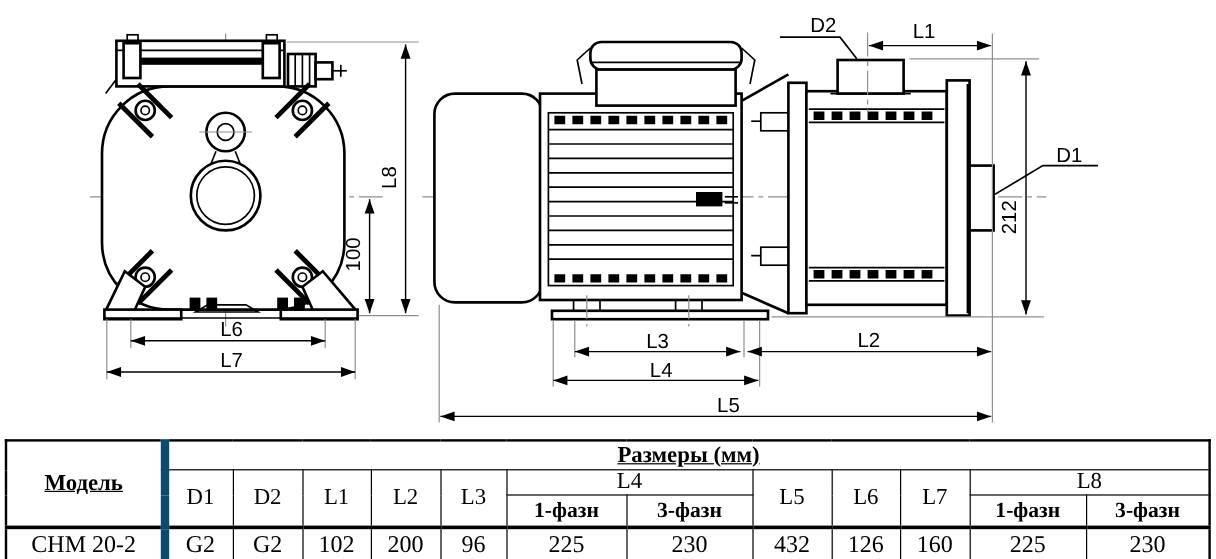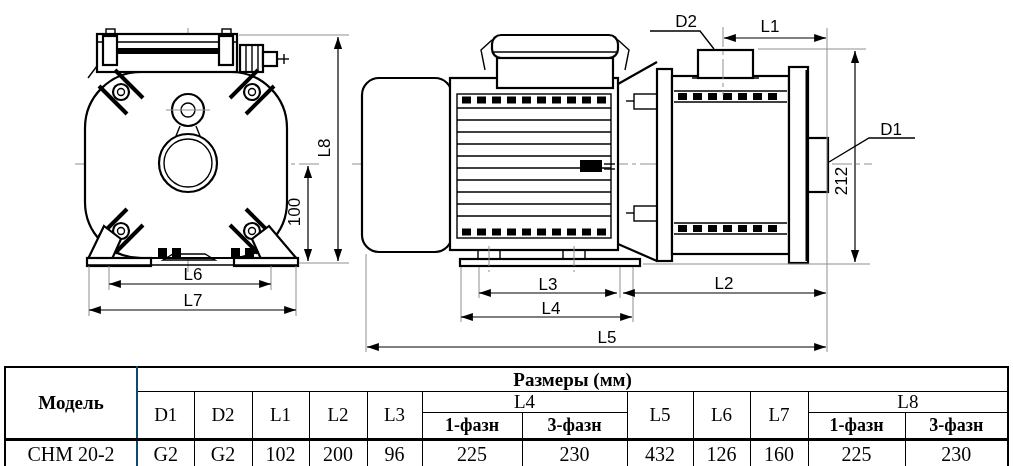--- a/index.html
+++ b/index.html
@@ -18,22 +18,22 @@
   .band{fill:none;stroke:#000;stroke-width:7;stroke-dasharray:9 6;}
   .clamp{stroke:#000;stroke-width:4;stroke-linecap:butt;}
   text.dl{font-family:"Liberation Sans",sans-serif;font-size:17px;fill:#000;}
 
   
   #dim-table{position:absolute;left:4px;top:366px;width:1005px;border-collapse:collapse;
              table-layout:fixed;background:#fff;color:#000;
              font-family:"Liberation Serif","DejaVu Serif",serif;border:2px solid #000;}
   #dim-table td{border:1px solid #000;text-align:center;vertical-align:middle;padding:0;
                 font-size:19px;line-height:1.05;overflow:hidden;white-space:nowrap;}
-  #dim-table td.bold{font-weight:bold;}
-  #dim-table td.model-col{border-right:2px solid #0c4a6e;margin-top:34px;}
+  #dim-table td.bold{font-weight:bold;text-decoration:underline;}
+  #dim-table td.model-col{border-right:7px solid #0c4a6e;margin-top:34px;}
   #dim-table tr.data td{border-top:3px solid #000;font-size:20px;height:27px;}
   #dim-table tr.r1 td{height:23px;}
   #dim-table tr.r2 td{height:20px;}
   #dim-table tr.r3 td{height:25px;font-size:18px;font-weight:bold;}
 </style>
 </head>
 <body>
 
 <div id="page">
 

